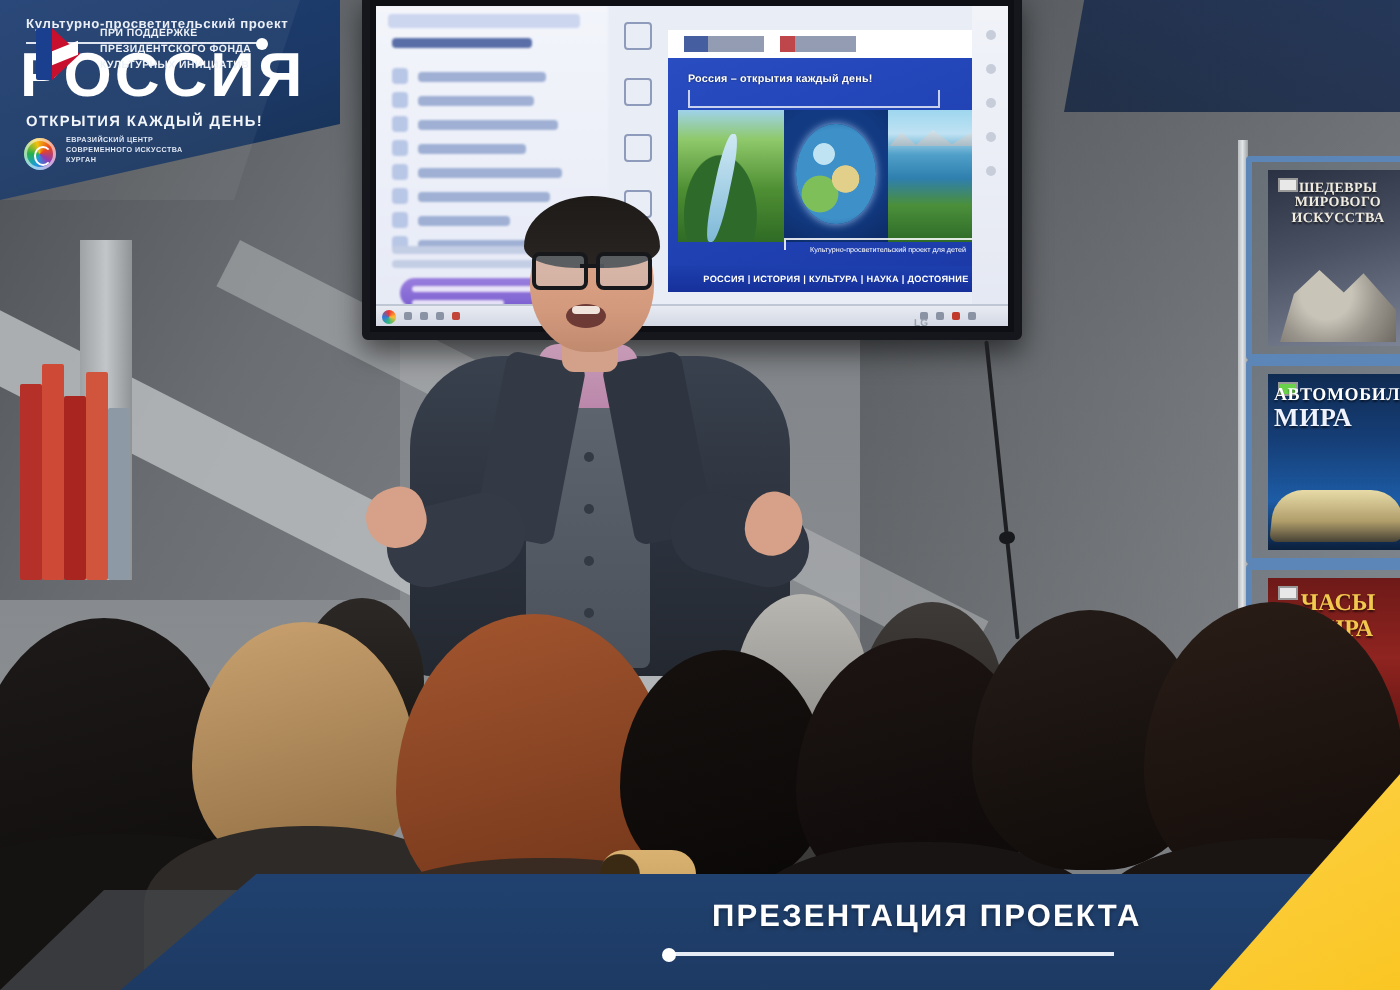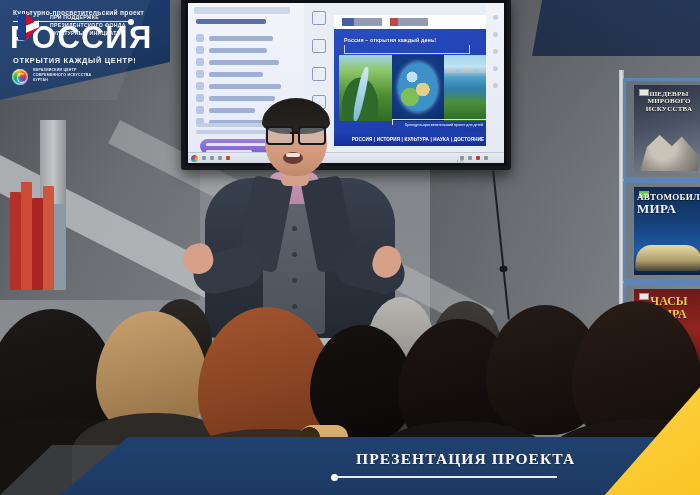--- a/index.html
+++ b/index.html
@@ -323,21 +323,21 @@
     clip-path:polygon(6% 0,100% 0,100% 100%,0 100%);
   }
   .tr-logo{position:absolute;left:18px;top:14px;width:24px;height:26px;}
   .tr-logo .kb{position:absolute;left:0;top:0;width:9px;height:26px;background:#1b3f8f;border-radius:1px;}
   .tr-logo .kr{position:absolute;left:8px;top:0;width:0;height:0;
     border-left:14px solid #c8102e;border-top:13px solid transparent;border-bottom:13px solid transparent;}
   .tr-logo .kw{position:absolute;left:8px;top:9px;width:13px;height:7px;background:#fff;transform:skewY(-22deg);}
   .tr-txt{position:absolute;left:50px;top:13px;color:#eef2f8;font-size:5.2px;line-height:1.55;font-weight:bold;letter-spacing:.25px;}
 
   .bottom-bar{
-    position:absolute;left:0;bottom:0;width:694px;height:62px;font-family:Liberation Serif, serif;
+    position:absolute;left:0;bottom:0;width:694px;height:62px;
   }
   .bb-gray{
     position:absolute;left:0;bottom:0;width:200px;height:50px;
     background:rgba(70,74,78,.72);
     clip-path:polygon(26% 0,100% 0,100% 100%,0 100%);
   }
   .bb-navy{
     position:absolute;left:0;bottom:0;width:700px;height:58px;
     background:linear-gradient(180deg,#20416f 0%,#1d3a63 100%);
     clip-path:polygon(18.3% 0,100% 0,100% 100%,8.6% 100%);
@@ -582,21 +582,21 @@
           radial-gradient(circle at 75% 75%,#3a2a14 0 14%,transparent 15%),
           linear-gradient(180deg,#d9b271,#b58c4d);"></div>
     </div>
   </div>
 
   <div class="tl-badge"></div>
   <div class="tl-badge2"></div>
   <div class="tl-kicker">Культурно-просветительский проект</div>
   <div class="tl-rule"></div>
   <div class="tl-main">РОССИЯ</div>
-  <div class="tl-sub">ОТКРЫТИЯ КАЖДЫЙ ЦЕНТР!</div>
+  <div class="tl-sub">ОТКРЫТИЯ КАЖДЫЙ ДЕНЬ!</div>
   <div class="tl-org">
     <div class="mark"></div>
     <div class="txt">
       <div>ЕВРАЗИЙСКИЙ ЦЕНТР</div>
       <div>СОВРЕМЕННОГО ИСКУССТВА</div>
       <div>КУРГАН</div>
     </div>
   </div>
 
   <div class="tr-badge"></div>

